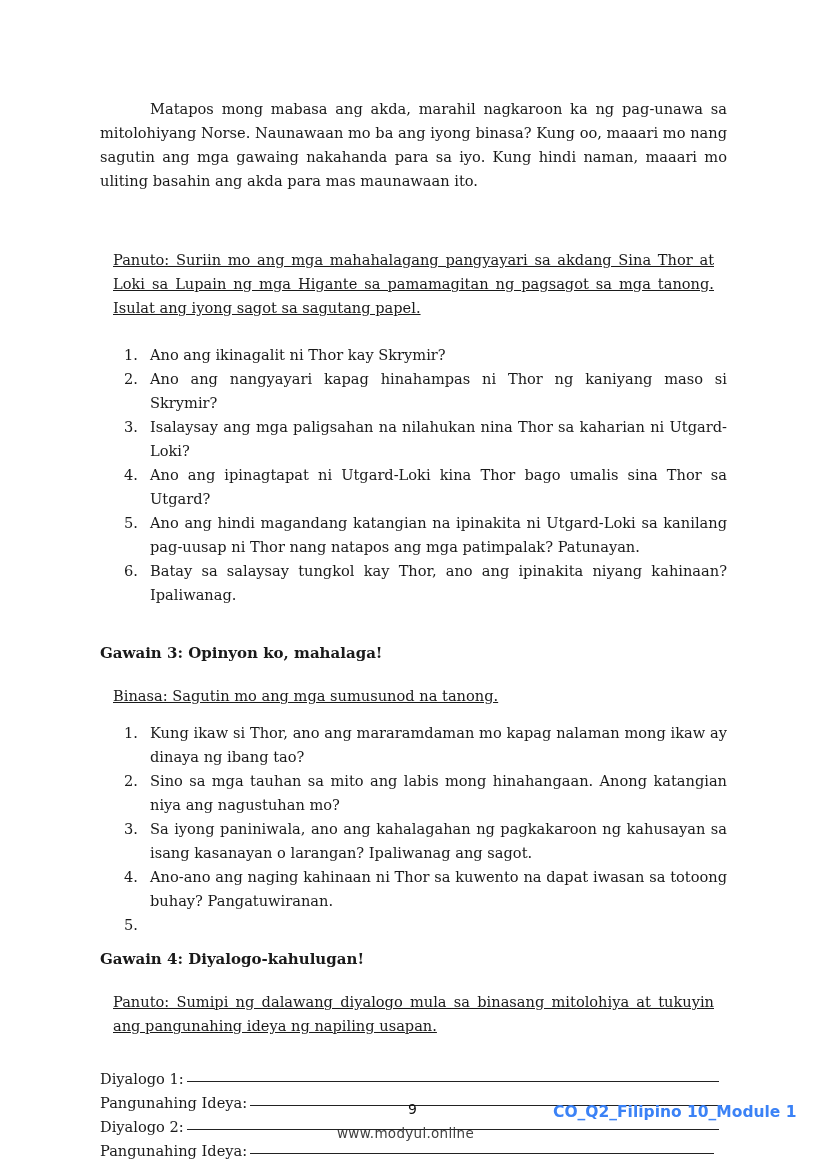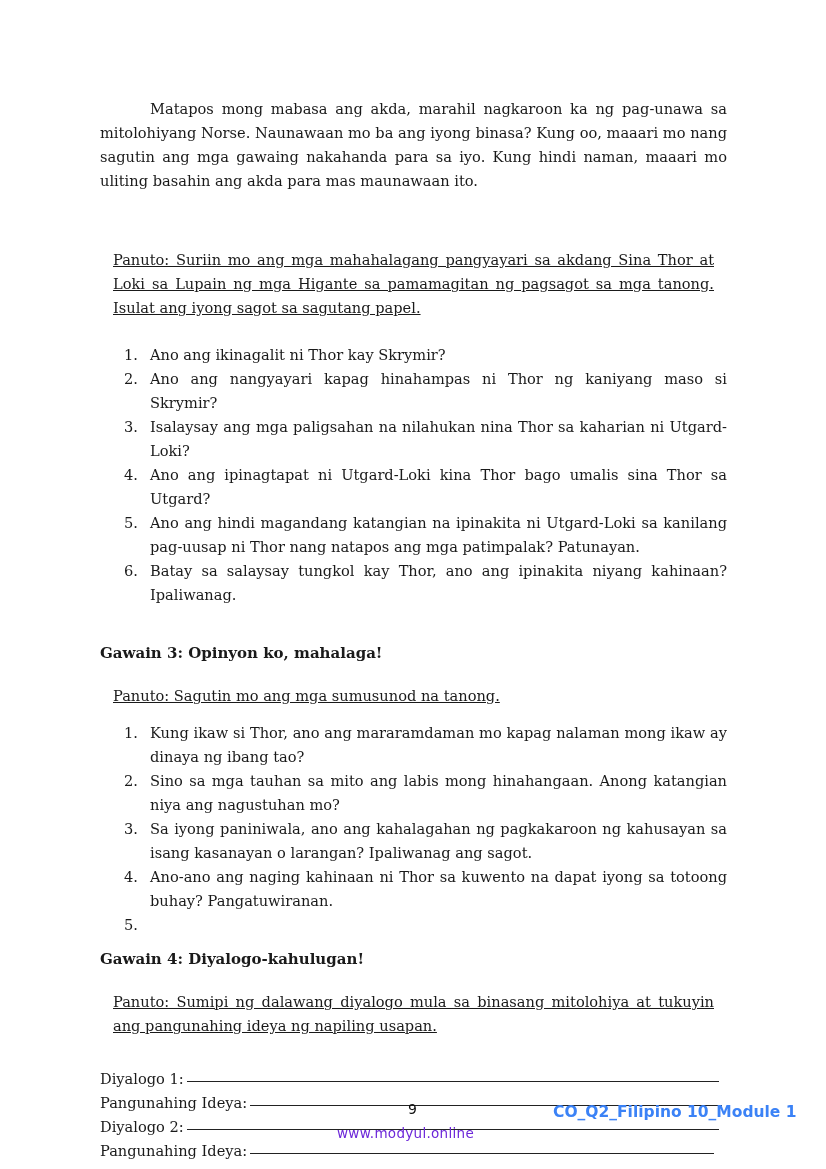--- a/index.html
+++ b/index.html
@@ -9,21 +9,21 @@
   .intro { text-align:justify; text-indent:50px; margin:0; }
   .heading { font-weight:bold; font-size:15px; margin:0; }
   .panuto { text-align:justify; margin:13px;text-decoration:underline; }
   ol { margin:0; padding:0; list-style:none; }
   ol li { position:relative; padding-left:50px; text-align:justify; }
   ol li .num { position:absolute; left:24px; top:0; }
   .fields .row { display:flex; white-space:nowrap; }
   .fields .line { border-bottom:1px solid #222; height:14px; margin-left:3px; }
   .footer-page { position:absolute; left:408px; top:1101px; font-family:"DejaVu Sans", sans-serif; font-size:14px; color:#111; }
   .footer-code { position:absolute; left:553px; top:1103px; font-family:"DejaVu Sans", sans-serif; font-size:15.5px; font-weight:bold; color:#3b82f6; }
-  .watermark { position:absolute; left:337px; top:1125px; font-family:"DejaVu Sans", sans-serif; font-size:13.5px; color:#6d28d9; letter-spacing:0.3px; }
+  .watermark { position:absolute; left:337px; top:1125px; font-family:"DejaVu Sans", sans-serif; font-size:13.5px; color:#404040; letter-spacing:0.3px; }
 </style>
 </head>
 <body>
 
 <div class="page">
   <p class="intro">Matapos mong mabasa ang akda, marahil nagkaroon ka ng pag-unawa sa mitolohiyang Norse. Naunawaan mo ba ang iyong binasa? Kung oo, maaari mo nang sagutin ang mga gawaing nakahanda para sa iyo. Kung hindi naman, maaari mo uliting basahin ang akda para mas maunawaan ito.</p>
 
   <div style="height:36px"></div>
   <section>
     <div style="height:6px"></div>
@@ -36,26 +36,26 @@
       <li><span class="num">4.</span><span>Ano ang ipinagtapat ni Utgard-Loki kina Thor bago umalis sina Thor sa Utgard?</span></li>
       <li><span class="num">5.</span><span>Ano ang hindi magandang katangian na ipinakita ni Utgard-Loki sa kanilang pag-uusap ni Thor nang natapos ang mga patimpalak? Patunayan.</span></li>
       <li><span class="num">6.</span><span>Batay sa salaysay tungkol kay Thor, ano ang ipinakita niyang kahinaan? Ipaliwanag.</span></li>
     </ol>
   </section>
 
   <div style="height:34px"></div>
   <section>
     <h2 class="heading">Gawain 3: Opinyon ko, mahalaga!</h2>
     <div style="height:6px"></div>
-    <p class="panuto">Panuto: Sagutin mo ang mga sumusunod na tanong.</p>
+    <p class="panuto">Binasa: Sagutin mo ang mga sumusunod na tanong.</p>
     <ol>
       <li><span class="num">1.</span><span>Kung ikaw si Thor, ano ang mararamdaman mo kapag nalaman mong ikaw ay dinaya ng ibang tao?</span></li>
       <li><span class="num">2.</span><span>Sino sa mga tauhan sa mito ang labis mong hinahangaan. Anong katangian niya ang nagustuhan mo?</span></li>
       <li><span class="num">3.</span><span>Sa iyong paniniwala, ano ang kahalagahan ng pagkakaroon ng kahusayan sa isang kasanayan o larangan? Ipaliwanag ang sagot.</span></li>
-      <li><span class="num">4.</span><span>Ano-ano ang naging kahinaan ni Thor sa kuwento na dapat iyong sa totoong buhay? Pangatuwiranan.</span></li>
+      <li><span class="num">4.</span><span>Ano-ano ang naging kahinaan ni Thor sa kuwento na dapat iwasan sa totoong buhay? Pangatuwiranan.</span></li>
       <li><span class="num">5.</span></li>
     </ol>
   </section>
 
   <div style="height:34px"></div>
   <section>
     <h2 class="heading">Gawain 4: Diyalogo-kahulugan!</h2>
     <div style="height:6px"></div>
     <p class="panuto">Panuto: Sumipi ng dalawang diyalogo mula sa binasang mitolohiya at tukuyin ang pangunahing ideya ng napiling usapan.</p>
     <div style="height:16px"></div>

